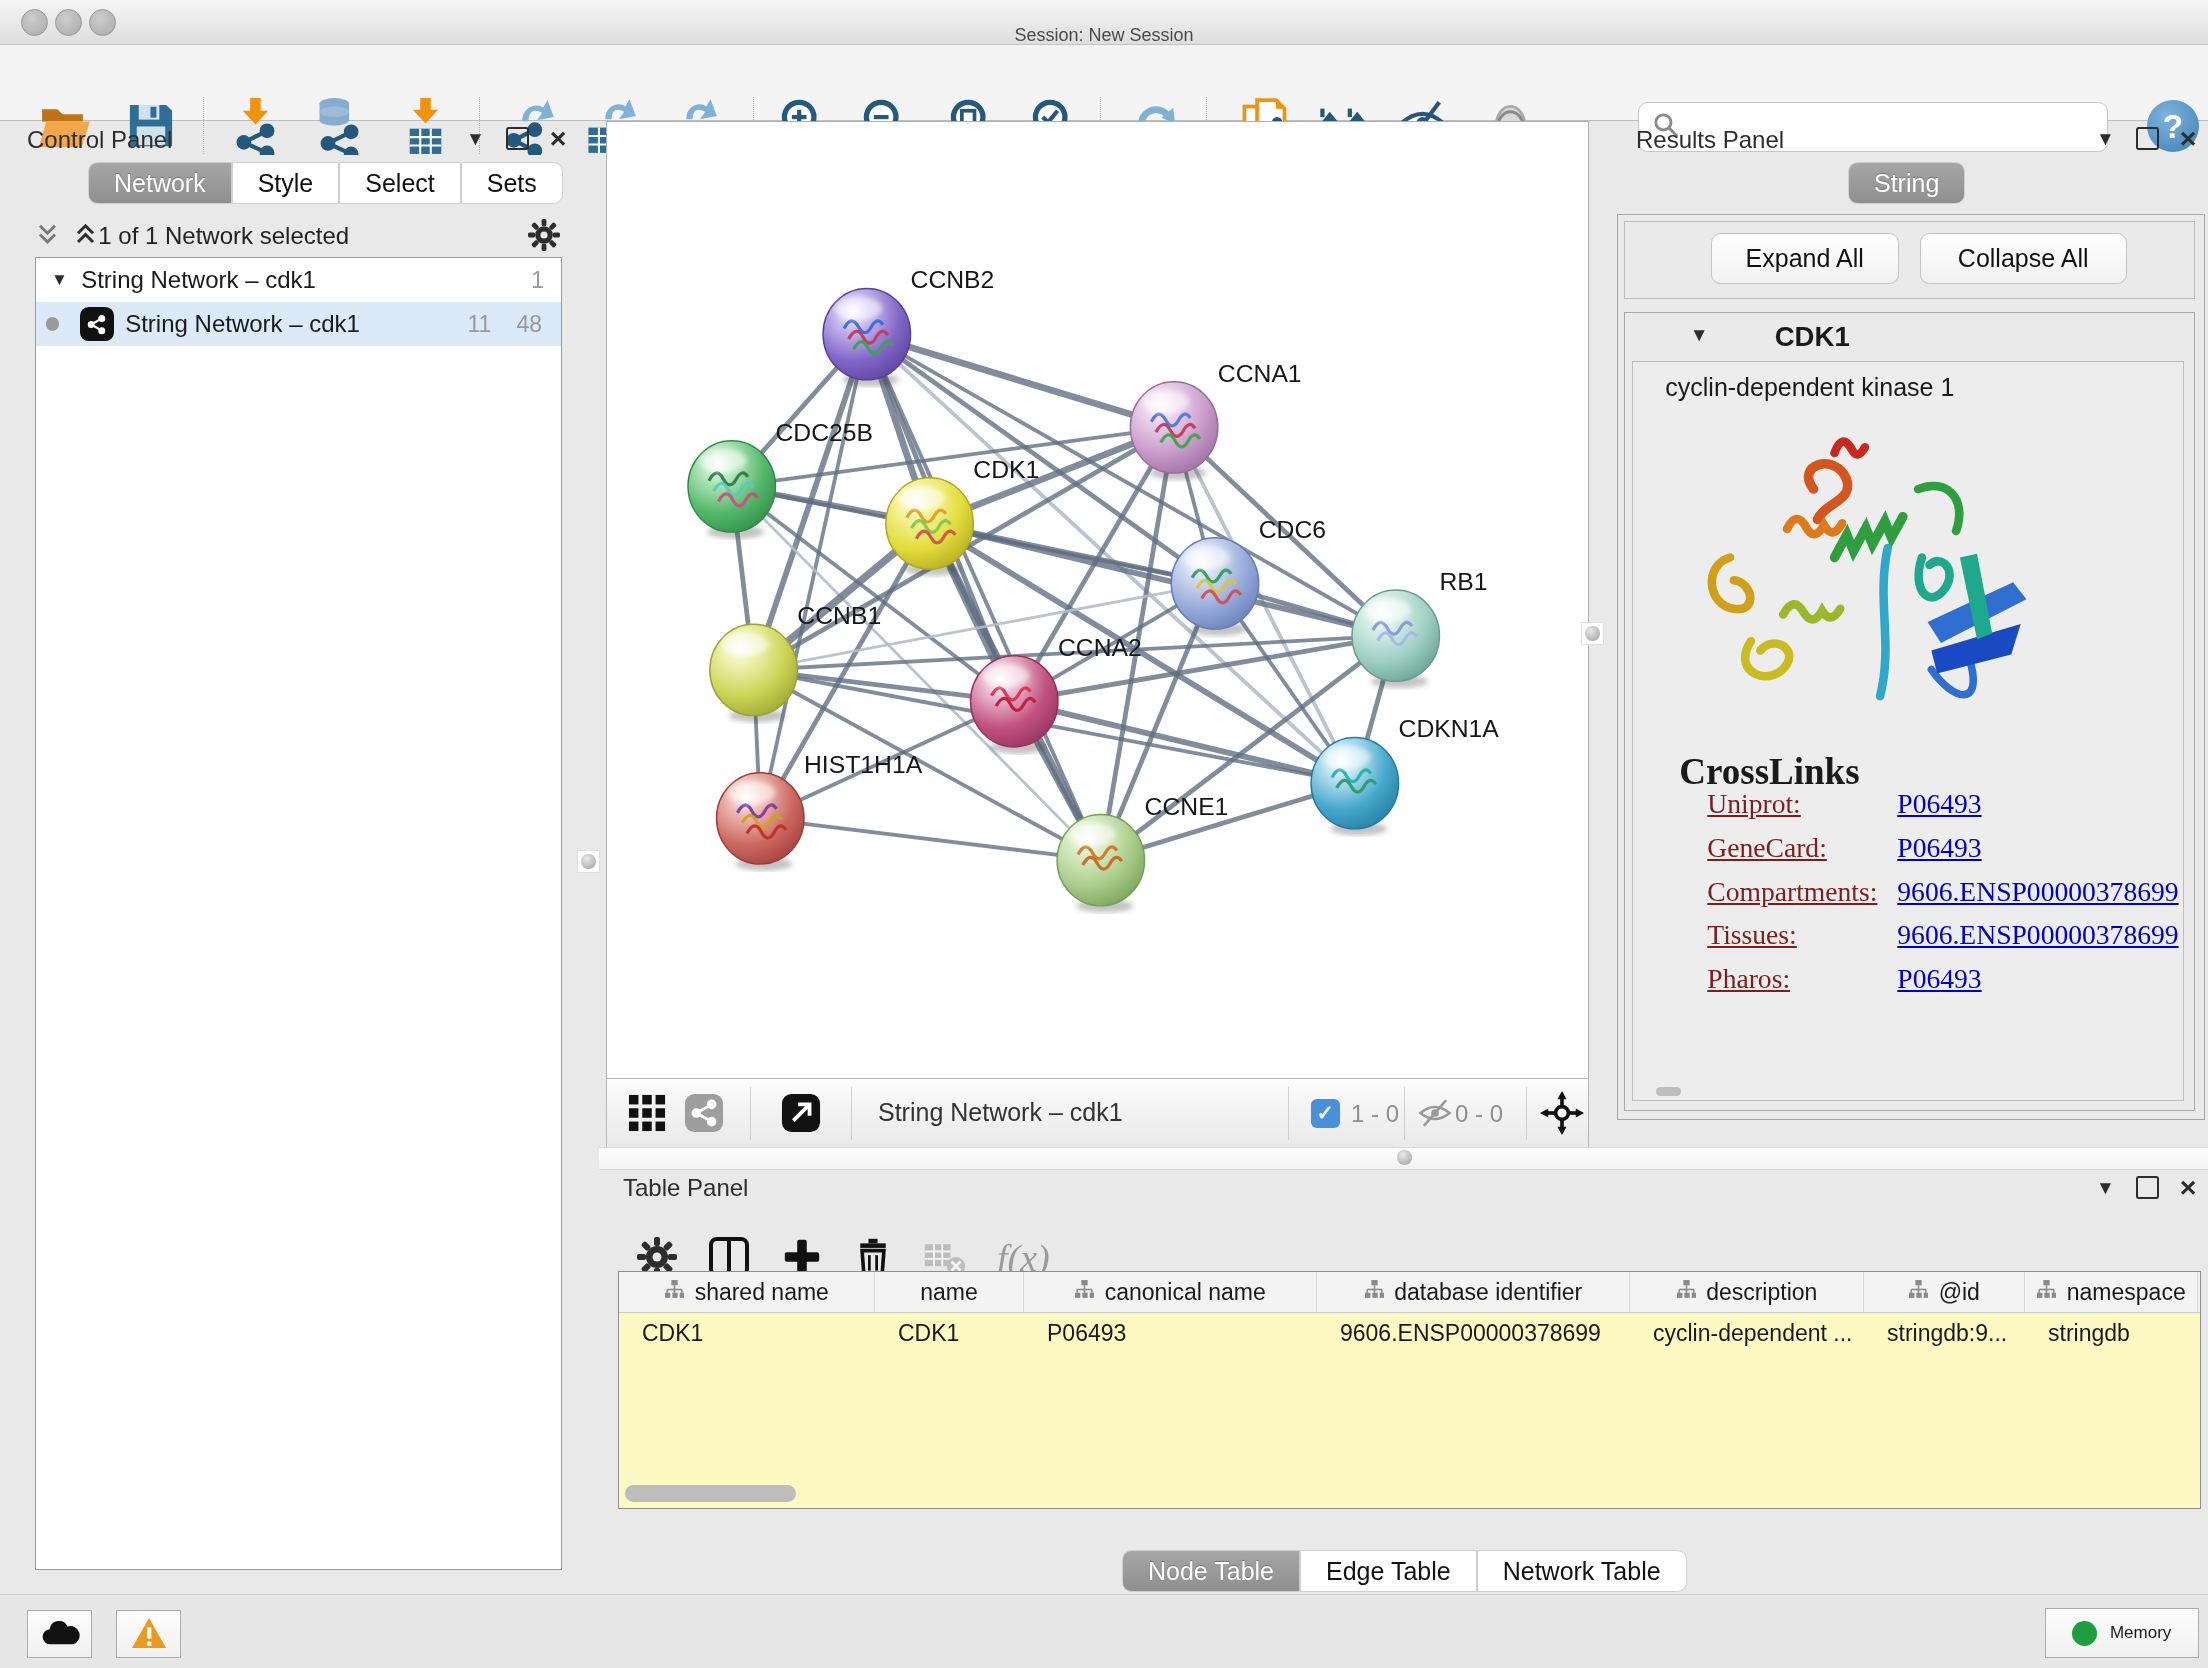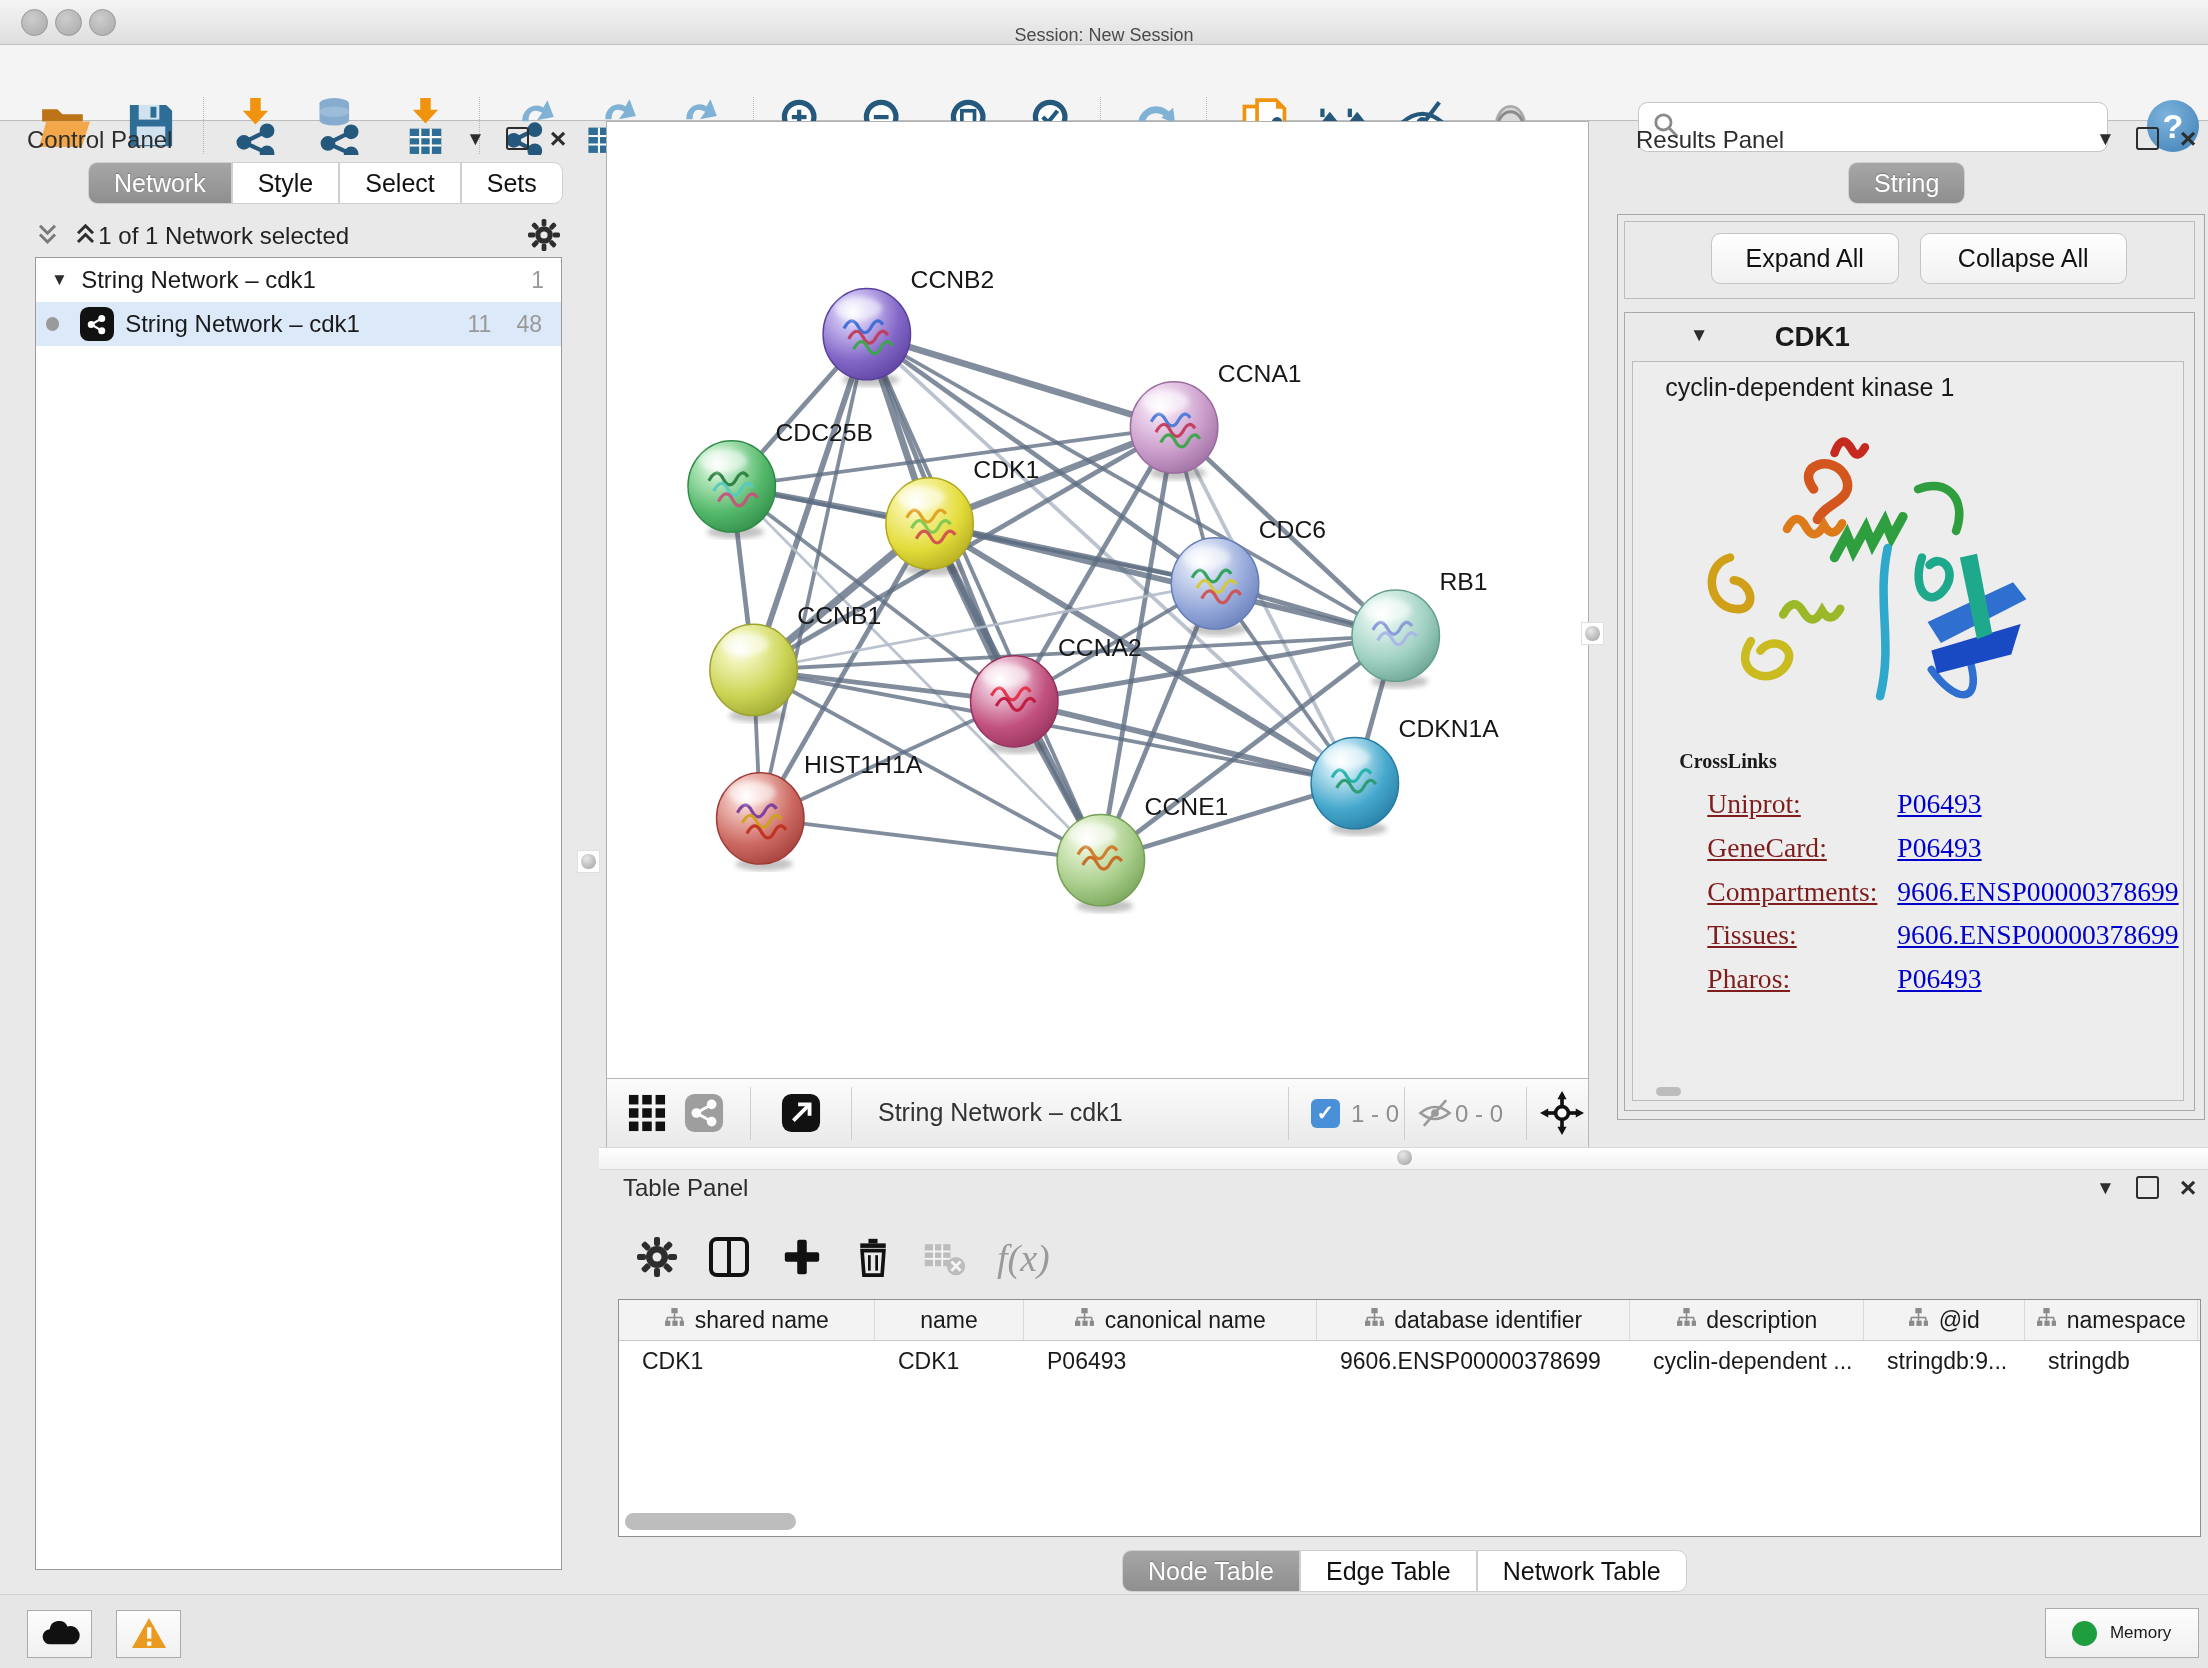--- a/index.html
+++ b/index.html
@@ -65,21 +65,21 @@
     border:1.9px solid #c4c4c4;border-radius:9.5px;font-size:25px;color:#111;
     display:flex;align-items:center;justify-content:center;}
   .rp-cdkbox{position:absolute;left:5.7px;top:97px;width:569px;height:797px;border:1.9px solid #a9a9a9;}
   .rp-inner{position:absolute;left:7.6px;top:48px;width:550px;height:738px;border:1.9px solid #bcbcbc;background:#ededed;overflow:hidden;}
   .serif{font-family:"Liberation Serif",serif;}
   .xl-row{position:absolute;left:0;width:100%;display:flex;font-size:27.6px;}
   .xl-label{width:190px;padding-left:74px;color:#7f1d1d;text-decoration:underline;}
   .xl-val{color:#0000cc;text-decoration:underline;}
   
   .tp-toolbar{position:absolute;left:618px;top:1220px;width:1581px;height:76px;display:flex;align-items:center;gap:30px;padding-left:19px;box-sizing:border-box;}
-  .tablebox{position:absolute;left:618px;top:1299px;width:1581px;height:236px;background:#ffffff;
+  .tablebox{position:absolute;left:618px;top:1271px;width:1581px;height:236px;background:#fef9c3;
     border:1.9px solid #8f8f8f;overflow:hidden;}
   .thead{display:flex;height:40px;background:#f3f3f3;border-bottom:1.9px solid #c9c9c9;}
   .th{display:flex;align-items:center;justify-content:center;gap:9.5px;font-size:23px;color:#1a1a1a;
     border-right:1.9px solid #d9d9d9;box-sizing:border-box;overflow:hidden;white-space:nowrap;}
   .trowdata{display:flex;height:40px;}
   .td{font-size:23px;padding-left:23px;box-sizing:border-box;display:flex;align-items:center;
     overflow:hidden;white-space:nowrap;}
   .hscroll{position:absolute;left:5.7px;bottom:5.7px;height:17px;width:171px;border-radius:8.6px;background:#bdbdbd;}
   
   .statusbar{position:absolute;left:0;top:1594px;width:2208px;height:74px;background:#e6e6e6;
@@ -694,21 +694,21 @@
             <path d="M150 150 l13 -24 l7 17 l13 -24 l7 17 l13 -24 l7 17 l12 -22" stroke="#2f9e3f" stroke-width="10"></path>
             <path d="M238 78 C268 66 290 88 278 122" stroke="#2f9e3f" stroke-width="9"></path>
             <path d="M242 150 C230 186 252 206 268 180 C278 162 262 146 250 158" stroke="#1fa98c" stroke-width="9"></path>
             <path d="M206 140 C194 196 212 240 198 296" stroke="#2fa8cc" stroke-width="9"></path>
             <path d="M252 268 C276 302 304 306 294 264" stroke="#2f6fd0" stroke-width="8"></path>
           </g>
           <polygon points="248,218 338,176 352,194 262,240" fill="#2f6fd0"></polygon>
           <polygon points="252,248 346,220 336,252 258,272" fill="#1a49c4"></polygon>
           <polygon points="282,150 300,236 316,230 300,146" fill="#1fa98c"></polygon>
         </svg>
-        <span class="serif" style="position:absolute;left:46px;top:388px;font-size:20px;font-weight:bold">CrossLinks</span>
+        <span class="serif" style="position:absolute;left:46px;top:388px;font-size:37px;font-weight:bold">CrossLinks</span>
         <div id="crosslinks">
             <div class="xl-row serif" style="top: 426px;">
               <span class="xl-label">Uniprot:</span>
               <span class="xl-val">P06493</span>
             </div>
             <div class="xl-row serif" style="top: 470px;">
               <span class="xl-label">GeneCard:</span>
               <span class="xl-val">P06493</span>
             </div>
             <div class="xl-row serif" style="top: 514px;">

